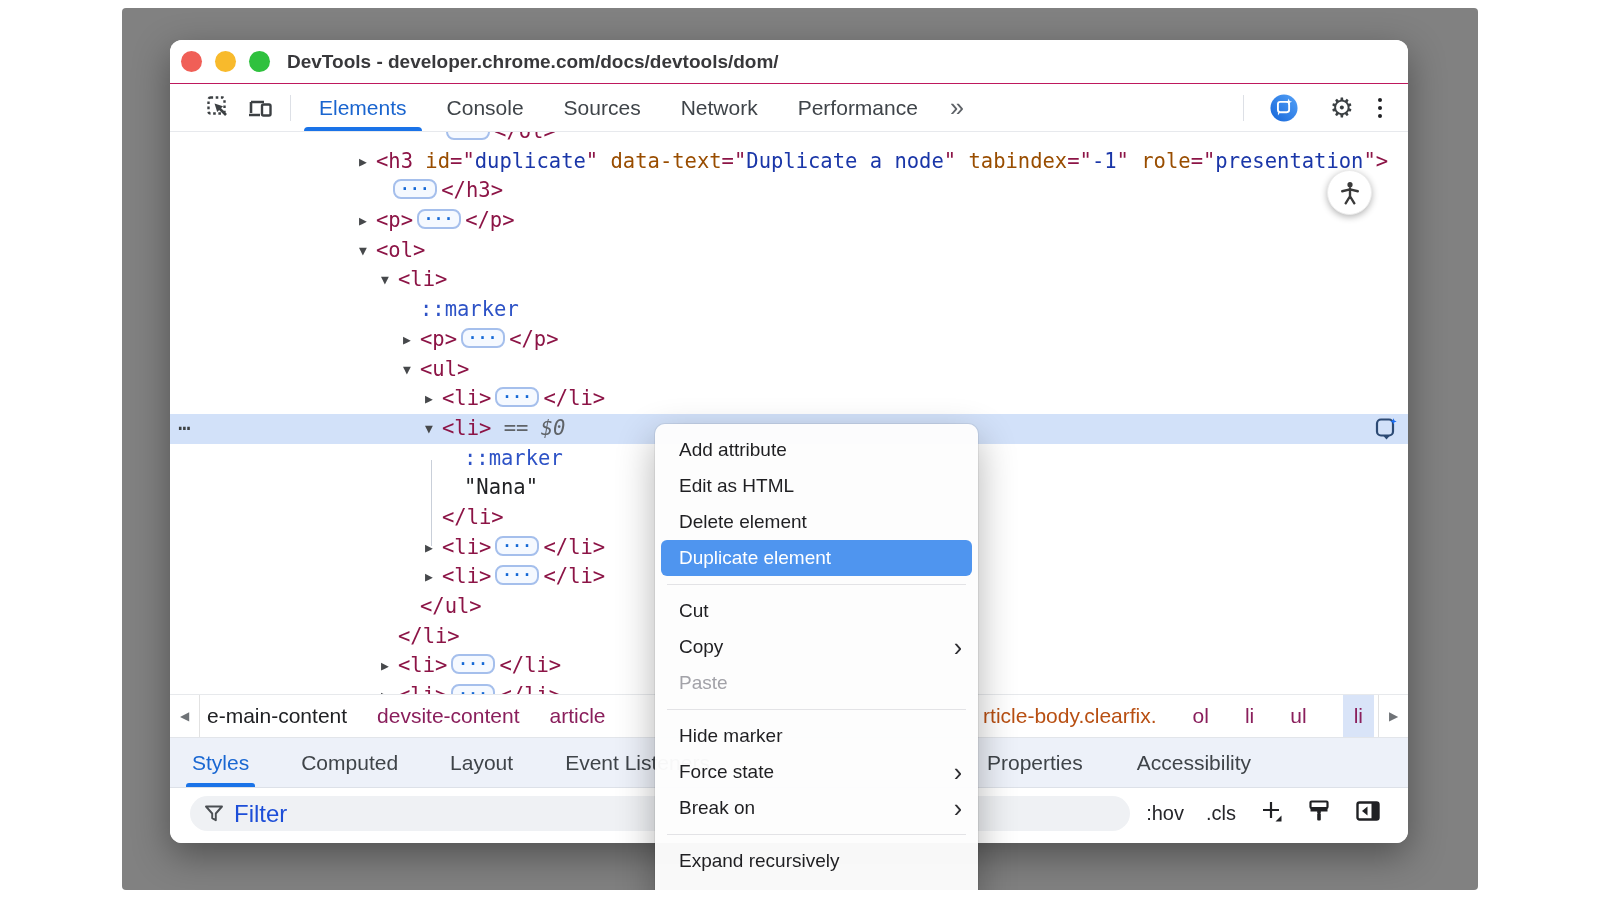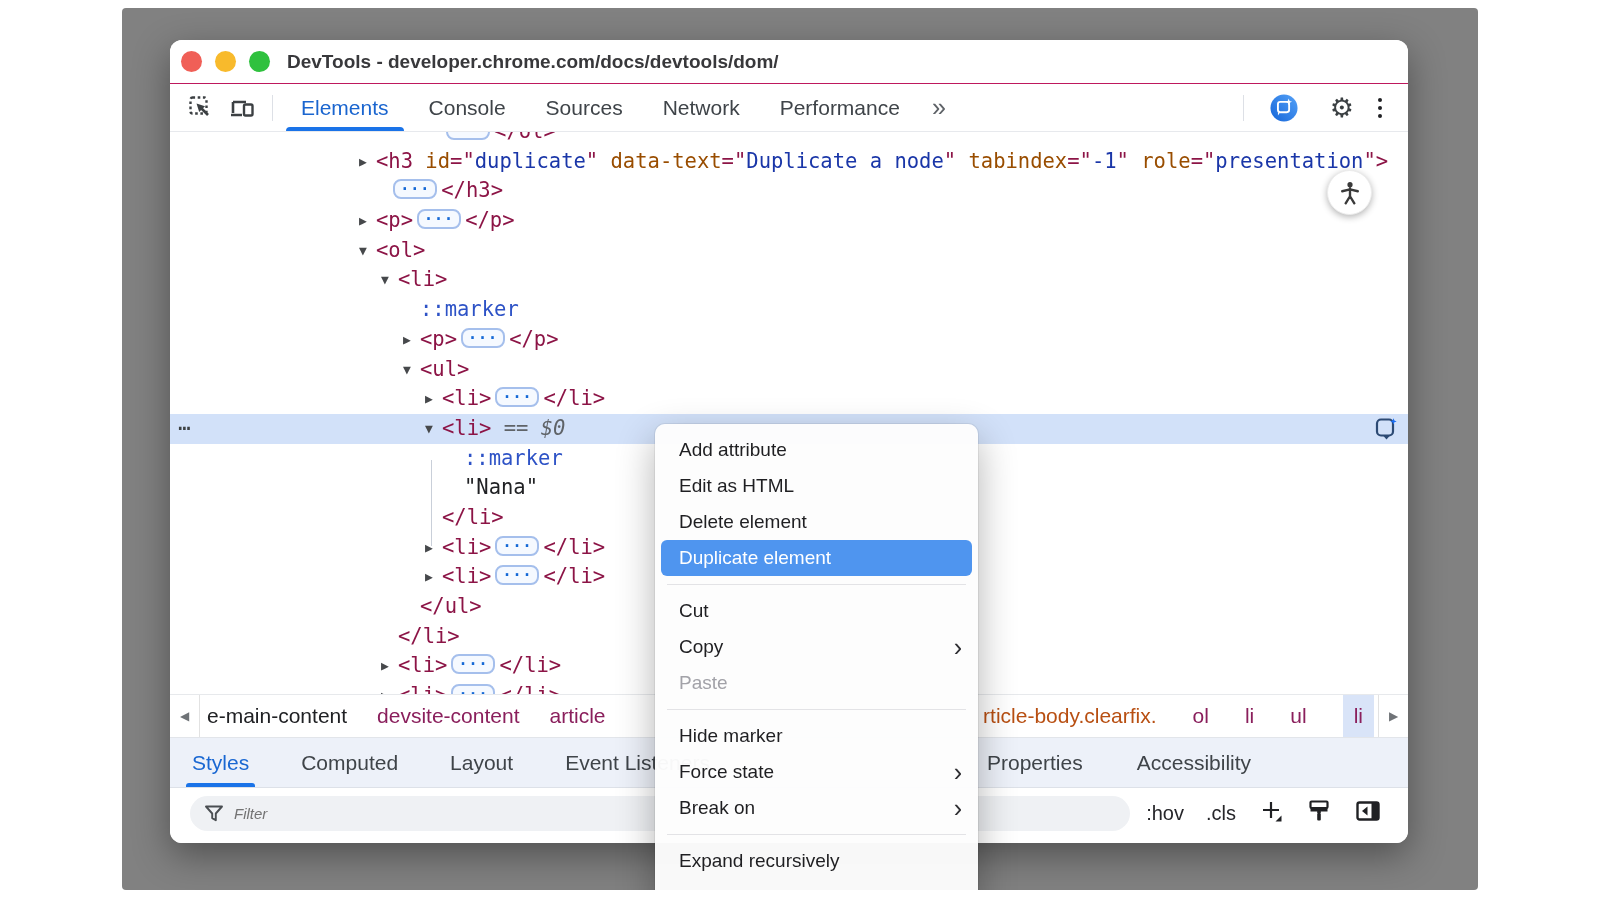--- a/index.html
+++ b/index.html
@@ -12,21 +12,21 @@
   
   .titlebar { position:absolute; left:0; top:0; width:100%; height:44px; display:flex; align-items:center; border-bottom:1px solid #be185d; background:#fff; }
   .lights { display:flex; gap:13px; padding-left:11px; }
   .light { width:21px; height:21px; border-radius:50%; }
   .light.red { background:#f05f57; }
   .light.yellow { background:#f8ba2c; }
   .light.green { background:#2fc13e; }
   .win-title { margin-left:17px; font-size:19px; font-weight:700; color:#38383b; }
 
   
-  .toolbar { position:absolute; left:0; top:44px; width:100%; height:48px; display:flex; align-items:center; border-bottom:1px solid #e7e9ed; background:#fff; padding-left:16px; }
+  .toolbar { position:absolute; left:0; top:44px; width:100%; height:48px; display:flex; align-items:center; border-bottom:1px solid #e7e9ed; background:#fff; padding-left:34px; }
   .tb-icon { width:28px; height:28px; display:flex; align-items:center; justify-content:center; margin-right:14px; }
   .tb-divider { width:1px; height:26px; background:#dde0e6; margin:0 8px 0 2px; }
   .tabs { display:flex; height:100%; align-items:stretch; }
   .tab { position:relative; display:flex; align-items:center; padding:0 20px; font-size:21px; color:#3f4449; }
   .tab.selected { color:#1a65cf; font-weight:500; }
   .tab.selected .underline { position:absolute; left:5px; right:5px; bottom:0; height:4px; background:#1a73e8; border-radius:4px 4px 0 0; }
   .more-tabs { font-size:25px; color:#5f6368; margin-left:4px; padding:0 8px; align-self:center; }
   .tb-right { margin-left:auto; display:flex; align-items:center; gap:18px; padding-right:20px; }
   .gear { font-size:27px; color:#3b4043; line-height:28px; }
   .kebab { display:flex; flex-direction:column; gap:4px; padding:2px 6px; }
@@ -70,21 +70,21 @@
   .sidetabs { position:absolute; left:0; top:698px; width:100%; height:50px; background:#edf1f9; border-bottom:1px solid #dde1e8; font-size:21px; color:#3f4449; }
   .stgroup-a { position:absolute; left:20px; top:0; bottom:0; display:flex; gap:48px; }
   .stgroup-b { position:absolute; left:815px; top:0; bottom:0; display:flex; gap:50px; }
   .stab { position:relative; display:flex; align-items:center; padding:0 2px; }
   .stab.selected { color:#1967d2; font-weight:500; }
   .stab.selected .underline { position:absolute; left:-4px; right:-4px; bottom:0; height:4px; background:#1a73e8; border-radius:3px 3px 0 0; }
 
   
   .filterbar { position:absolute; left:0; top:748px; width:100%; height:55px; background:#fff; }
   .filter-pill { position:absolute; left:20px; top:8px; width:940px; height:35px; border-radius:18px; background:#eff1f4; display:flex; align-items:center; padding-left:14px; }
-  .filter-text { margin-left:10px; font-size:15px; color:#737373;font-style:italic; }
+  .filter-text { margin-left:10px; font-size:24px; color:#1d4ed8; }
   .filter-right { position:absolute; right:26px; top:0; height:50px; display:flex; align-items:center; gap:22px; }
   .tog { font-size:20px; color:#26262a; font-weight:500; }
 
   
   .menu { position:absolute; left:533px; top:416px; width:323px; background:rgba(253,253,253,.97); border-radius:10px; box-shadow:0 14px 38px rgba(0,0,0,.3), 0 0 0 1px rgba(0,0,0,.06); z-index:5; padding:8px 0 26px 0; }
   .mi { position:relative; height:36px; line-height:36px; padding:0 24px; font-size:19px; color:#1f1f22; }
   .mi.hl { margin:0 6px; padding:0 18px; border-radius:6px; background:#4f95ef; color:#fff; }
   .mi.dis { color:#a2a2a8; }
   .mi .sub { position:absolute; right:16px; top:0; font-size:25px; color:#2f2f33; }
   .msep { height:17px; position:relative; }

